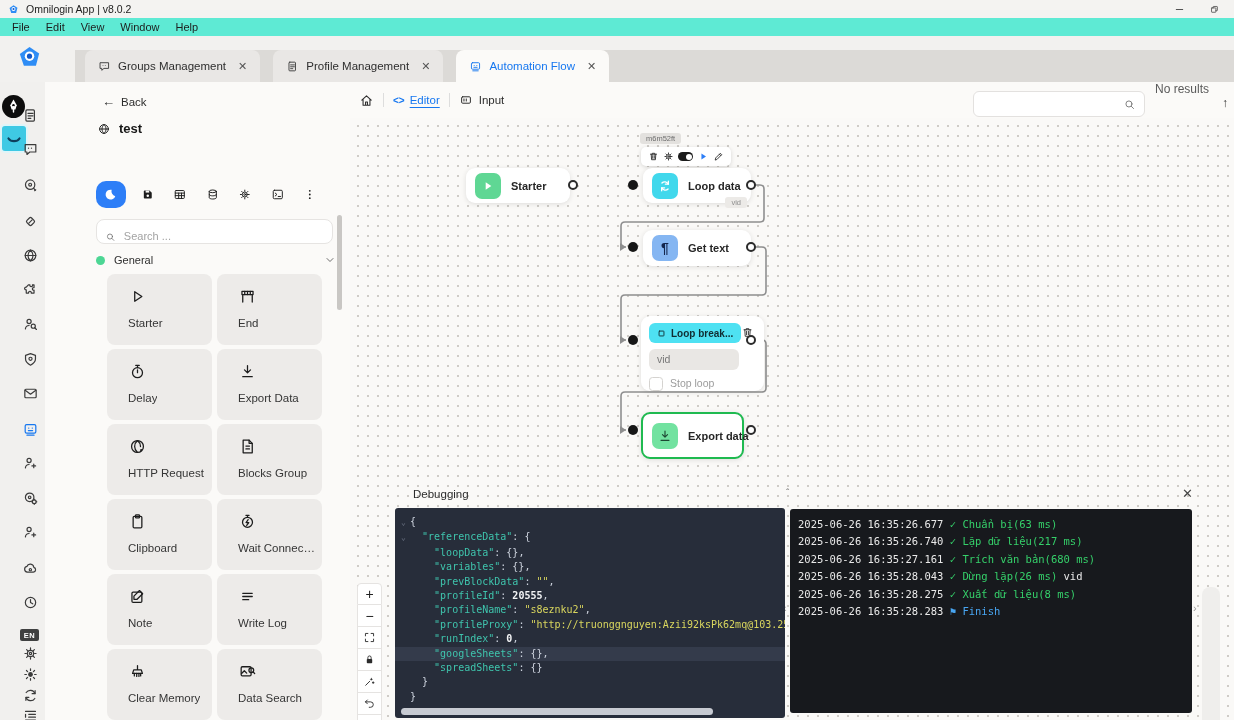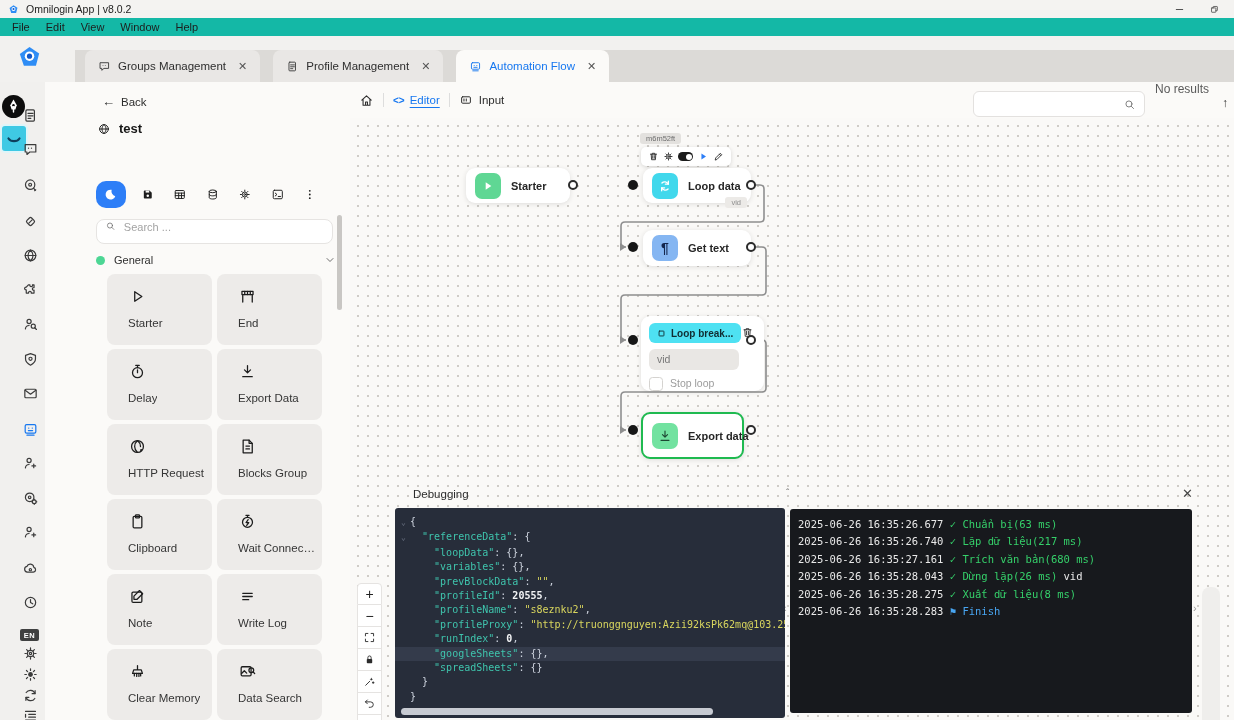--- a/index.html
+++ b/index.html
@@ -1,16 +1,16 @@
 <!DOCTYPE html>
 <html style="--accent: #1677f0; --green: #35d06a; --finishblue: #48a5f1; --jkey: #3fc4ad; --jstr: #d9d65e; --node_green: #5fd794; --node_cyan: #41d8ec; --node_lightblue: #85b6f2; --export_border: #1fba50;"><head>
 <meta charset="utf-8">
 <style>
   html,body{margin:0;padding:0;background:#888;}
-  #root{position:relative;width:1234px;height:720px;overflow:hidden;background:#14b8a6;
+  #root{position:relative;width:1234px;height:720px;overflow:hidden;background:#5eead4;
         font-family:"Liberation Sans",sans-serif;color:#222;-webkit-font-smoothing:antialiased;}
   .abs{position:absolute;}
   .ic{display:inline-block;width:16px;height:16px;line-height:0;}
   .ic svg{width:100%;height:100%;display:block;}
 
   
   #titlebar{left:0;top:0;width:1234px;height:18px;background:#f4f3f1;display:flex;align-items:center;font-size:10.5px;}
   #titlebar .ic{width:11px;height:11px;margin-left:8px;}
   #titlebar .t{margin-left:7px;color:#1b1b1b;}
   #winbtns{position:absolute;right:14px;top:0;height:18px;display:flex;gap:24px;align-items:center;color:#444;}
@@ -52,21 +52,21 @@
   #wf-title{font-size:13px;font-weight:bold;color:#161616;}
   #profile-select{position:absolute;left:51px;top:64px;width:237px;height:26px;background:#fff;border:1px solid #e4e2e0;border-radius:6px;
       display:flex;align-items:center;font-size:11px;color:#2d2d2d;padding:0 8px;box-sizing:border-box;}
   #profile-select .sp{flex:1;}
   #profile-select .ic{width:13px;height:13px;color:#444;margin-left:7px;}
   #ptoolbar{position:absolute;left:51px;top:98px;width:240px;height:28px;display:flex;align-items:center;}
   #ptool-primary{width:37px;height:27px;border-radius:10px;background:#2d7ef7;display:flex;align-items:center;justify-content:center;margin-right:15px;}
   #ptool-primary .ic{width:15px;height:15px;color:#fff;}
   .ptool{width:17px;height:17px;color:#1d1d1d;margin-right:19px;}
   #block-search{position:absolute;left:51px;top:137px;width:237px;height:25px;background:#fff;border:1px solid #e6e4e2;border-radius:8px;
-      display:flex;align-items:flex-start;padding:0 8px;box-sizing:border-box;gap:6px;}
+      display:flex;align-items:flex-end;padding:0 8px;box-sizing:border-box;gap:6px;}
   #block-search .ic{width:12px;height:12px;color:#6b6b6b;}
   #block-search input{border:none;outline:none;font-size:11px;width:100%;background:transparent;font-family:"Liberation Sans",sans-serif;color:#333;}
   #block-search input::placeholder{color:#a3a3a3;}
   #section-row{position:absolute;left:51px;top:172px;width:240px;display:flex;align-items:center;font-size:11px;color:#2f2f2f;}
   #section-dot{width:9px;height:9px;border-radius:50%;background:#4cd694;margin-right:9px;}
   #section-row .ic{width:12px;height:12px;color:#555;margin-left:auto;}
   #blocks-grid{position:absolute;left:62px;top:192px;width:226px;}
   .bcard{position:absolute;width:105px;height:71px;background:#edebe9;border-radius:8px;}
   .bcard .ic{position:absolute;left:21px;top:13px;width:19px;height:19px;color:#1c1c1c;}
   .bcard .bl{position:absolute;left:21px;top:43px;font-size:11.5px;color:#353535;white-space:nowrap;overflow:hidden;max-width:78px;text-overflow:ellipsis;}

